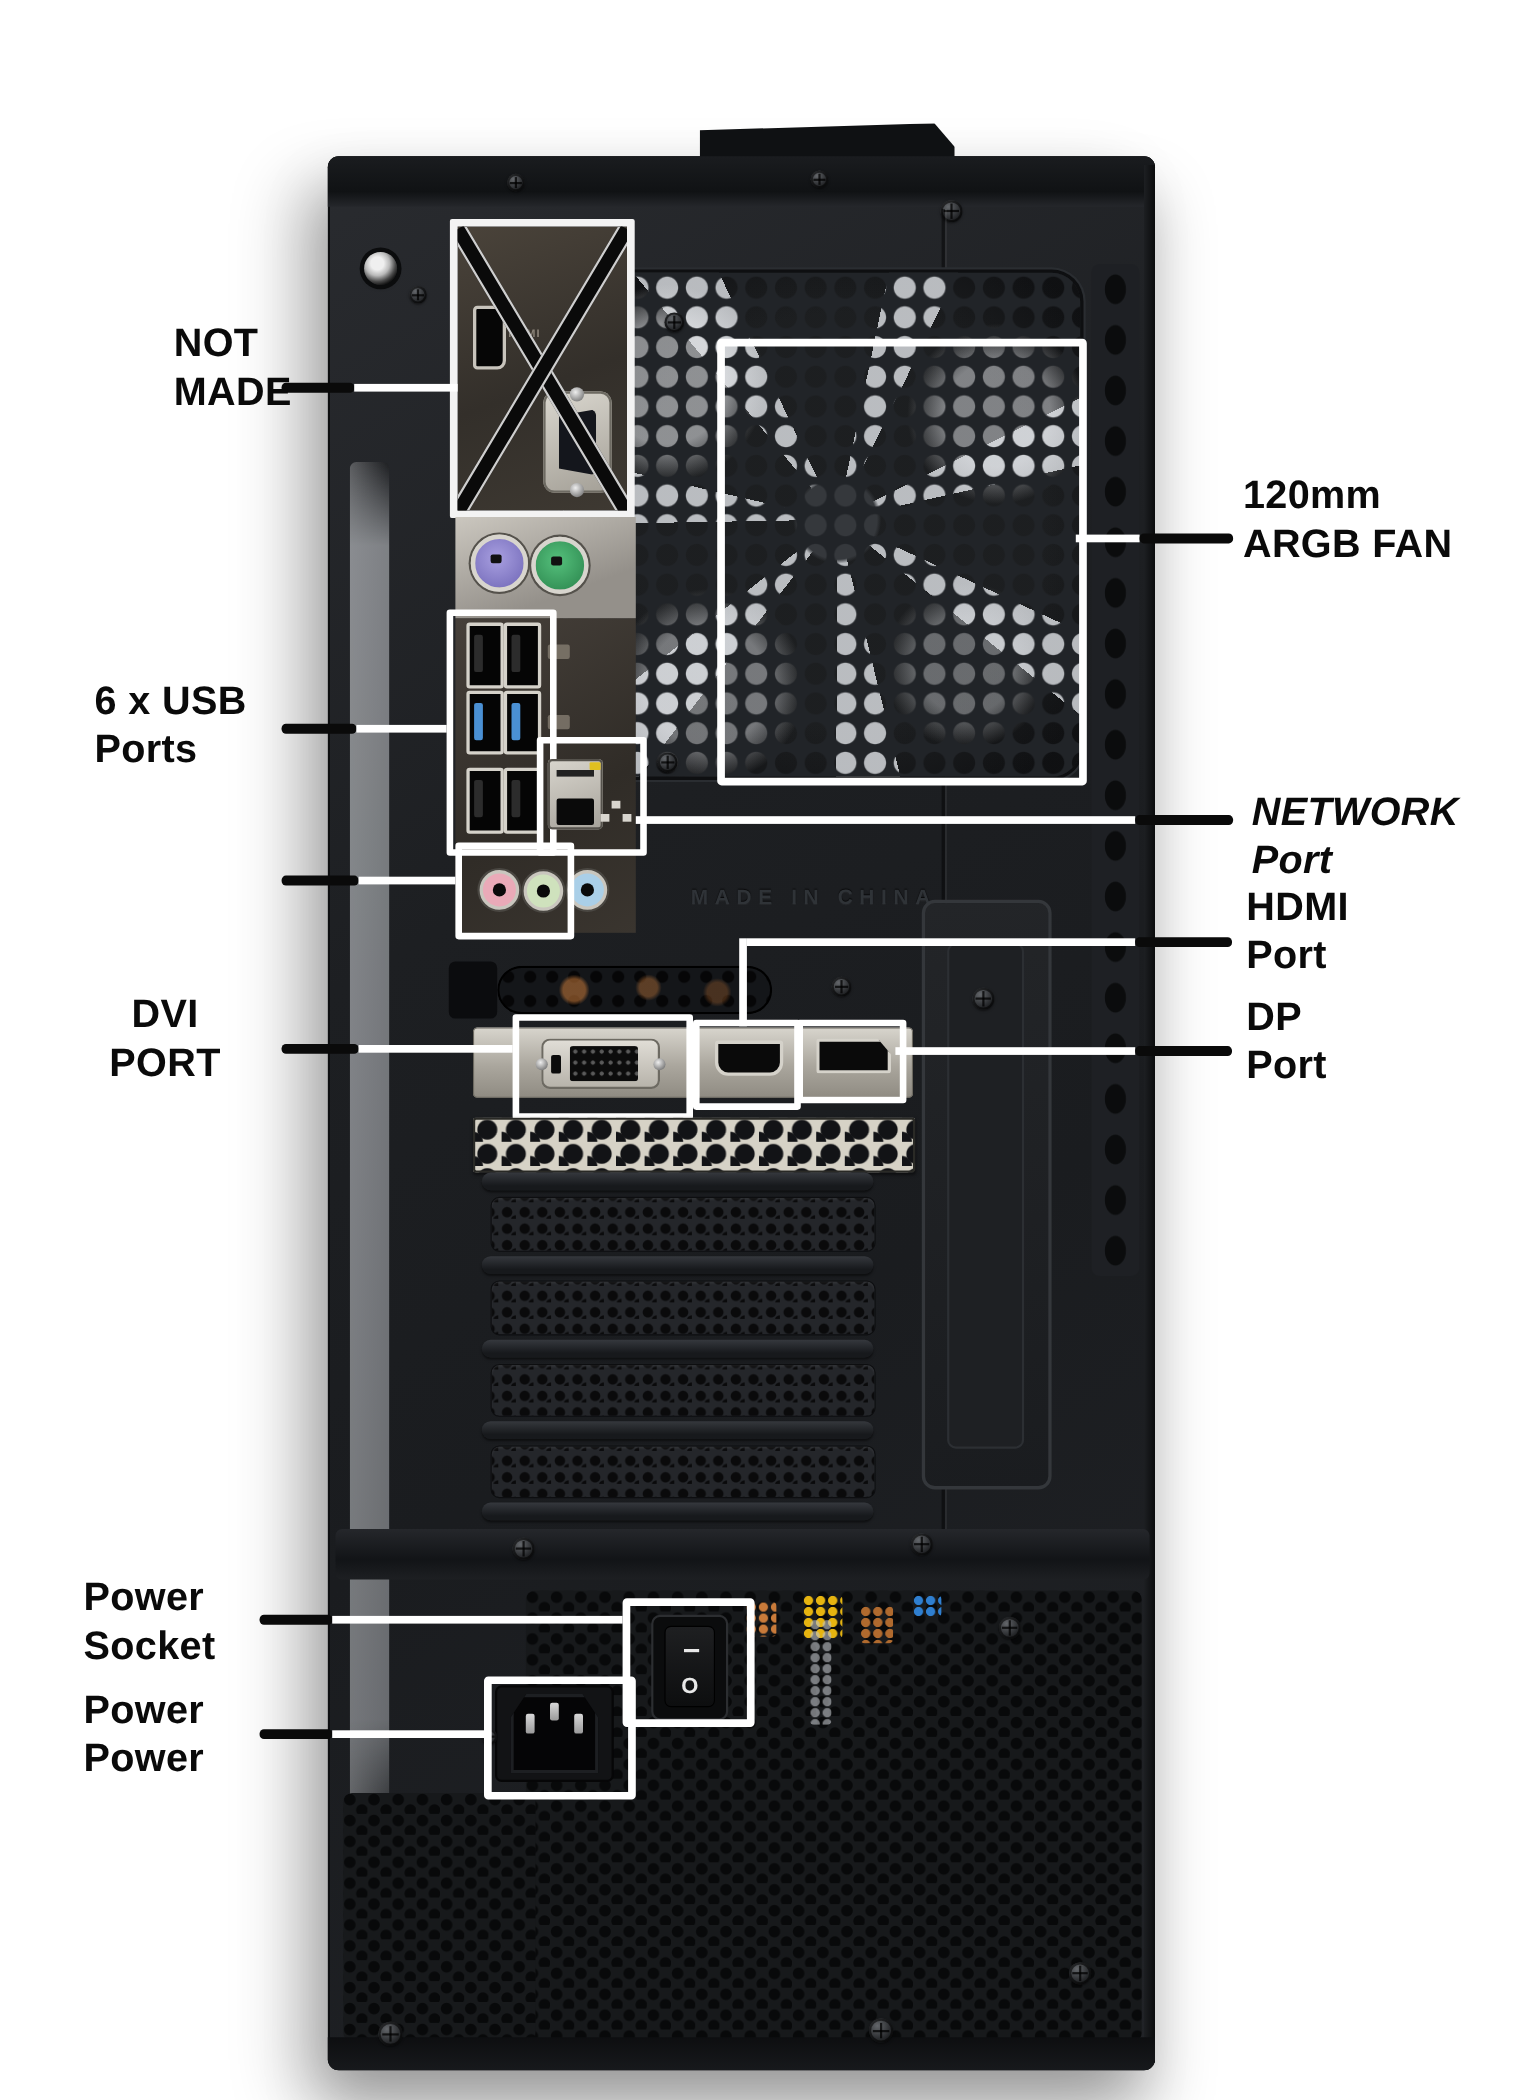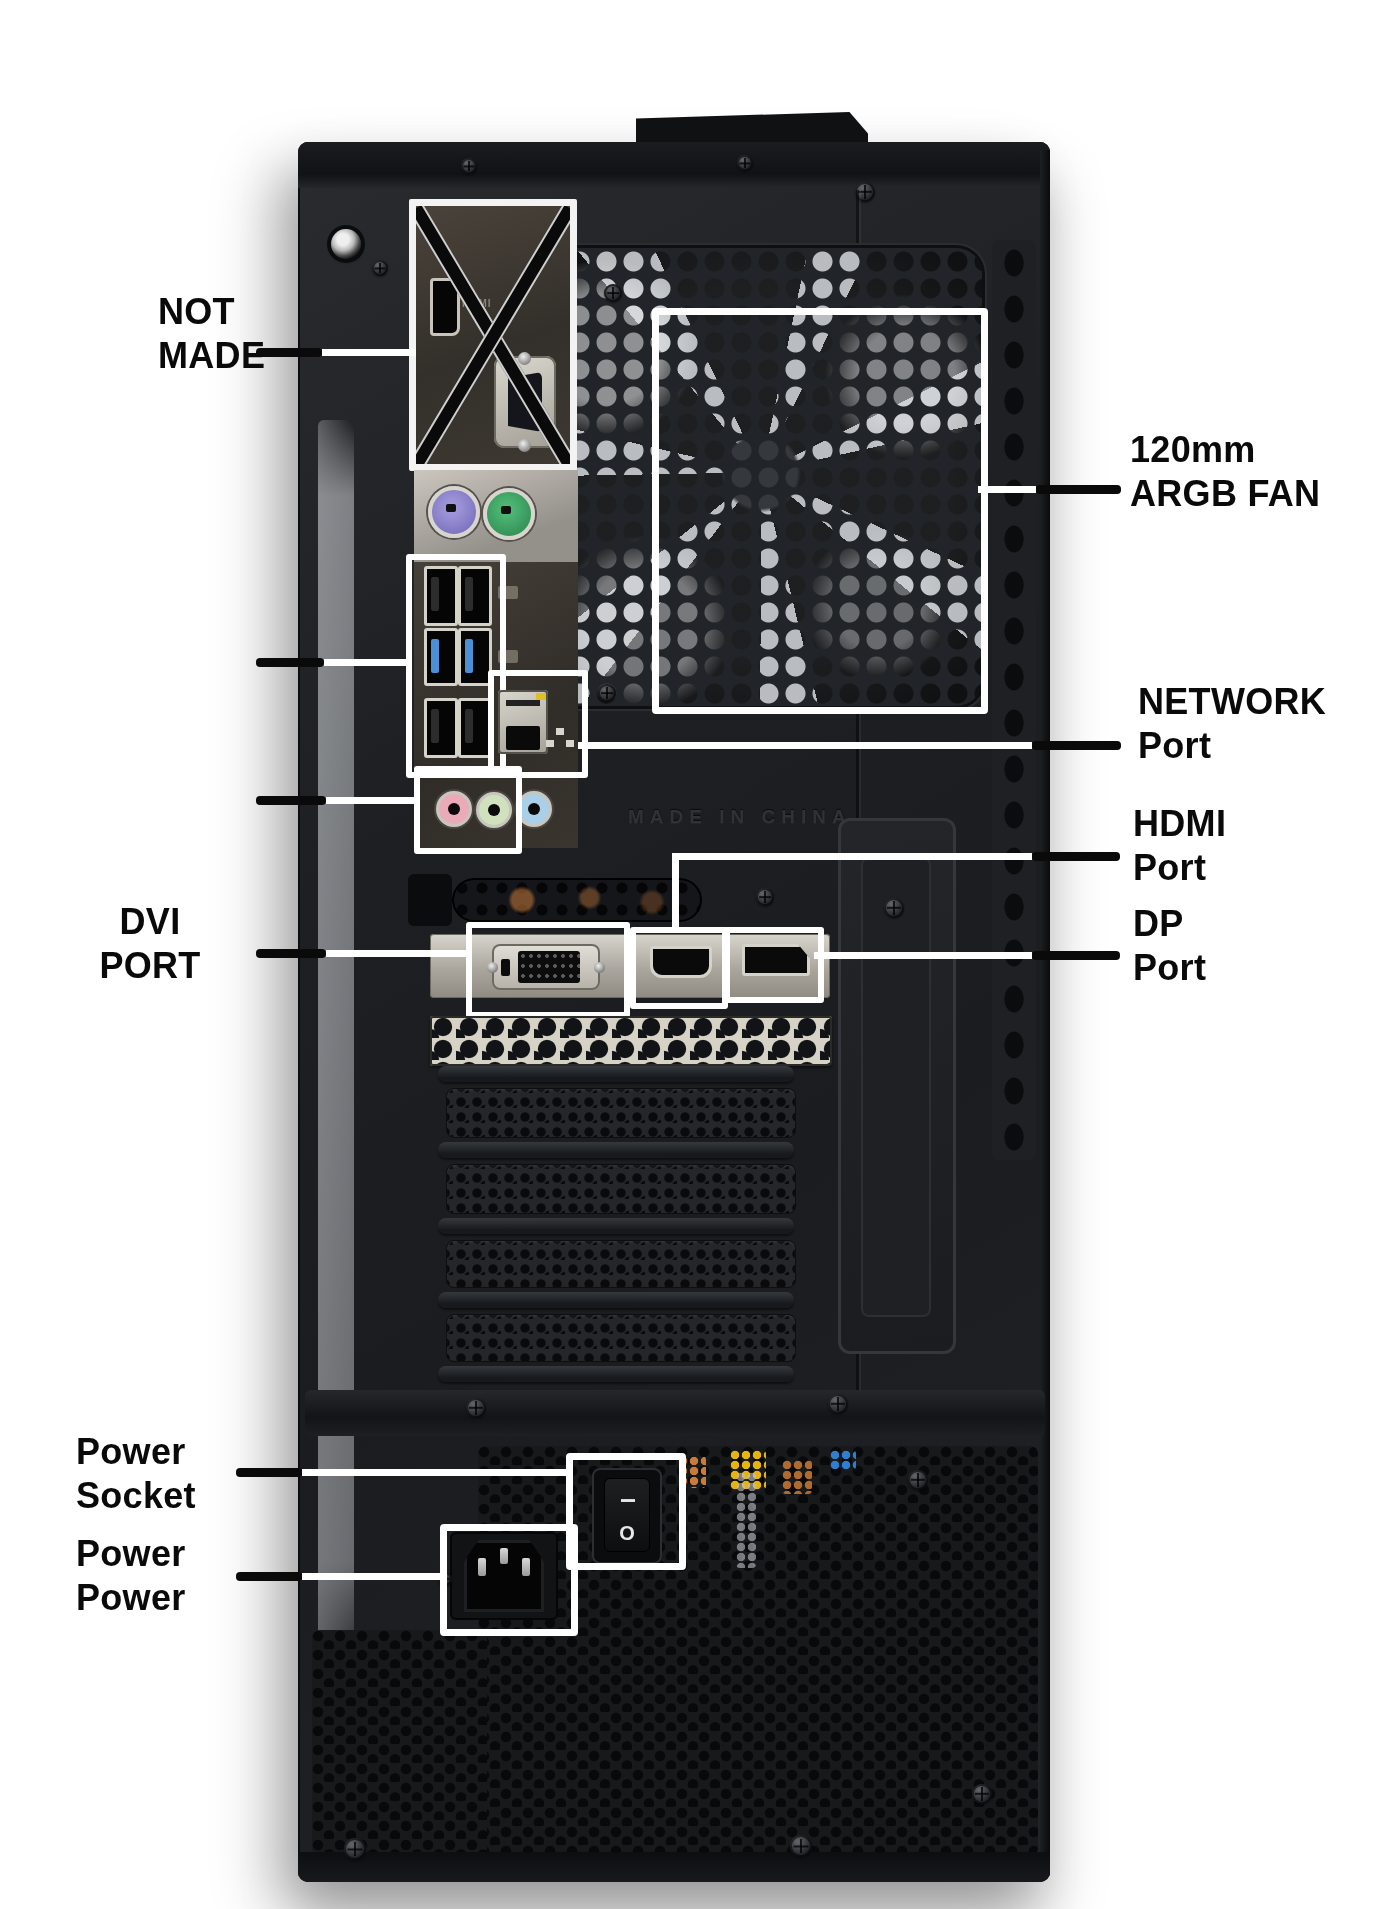--- a/index.html
+++ b/index.html
@@ -340,33 +340,37 @@
   <div class="lw" style="left:302px;top:1469px;width:264px;"></div>
 
   <div class="lb" style="left:236px;top:1572px;width:66px;"></div>
   <div class="lw" style="left:302px;top:1573px;width:138px;"></div>
 
   <div class="lbl" style="left:128px;top:290px;margin-left:30px;">
     <span>NOT</span>
     <span>MADE</span>
   </div>
 
+  <div class="lbl" style="left:86px;top:615px;">
+    <span>6 x USB</span>
+    <span>Ports</span>
+  </div>
 
 
   <div class="lbl center" style="left:92px;top:900px;width:116px;">
     <span>DVI</span>
     <span>PORT</span>
   </div>
 
   <div class="lbl" style="left:1130px;top:428px;">
     <span>120mm</span>
     <span>ARGB FAN</span>
   </div>
 
-  <div class="lbl" style="left:1138px;top:680px;">
+  <div class="lbl" style="left:1138px;top:716px;font-style:italic;">
     <span>NETWORK</span>
     <span>Port</span>
   </div>
 
   <div class="lbl" style="left:1133px;top:802px;">
     <span>HDMI</span>
     <span>Port</span>
   </div>
 
   <div class="lbl" style="left:1133px;top:902px;">

